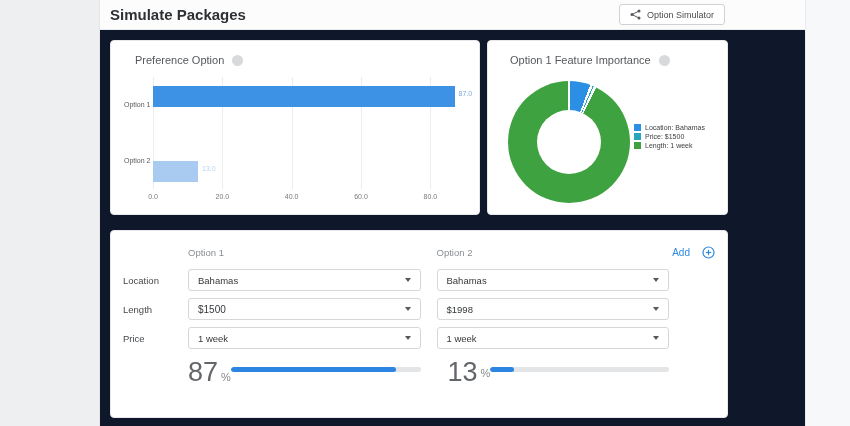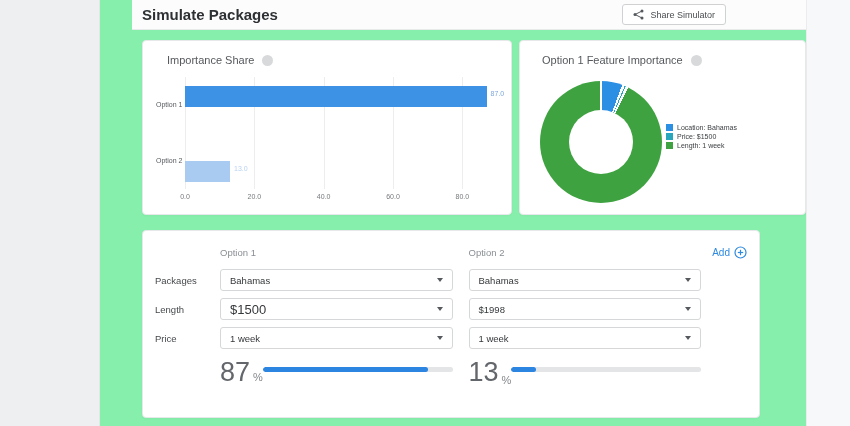--- a/index.html
+++ b/index.html
@@ -2,35 +2,35 @@
 <html><head>
 <meta charset="utf-8">
 <title>Simulate Packages</title>
 <style>
   * { margin:0; padding:0; box-sizing:border-box; }
   html,body { width:850px; height:426px; overflow:hidden; }
   body { font-family:"Liberation Sans", sans-serif; display:flex; background:#fbfbfc; color:#3a3d40; }
 
   .gutter-left  { width:100px; background:#edeff0; border-right:1px solid #e3e5e6; flex:none; }
   .gutter-right { width:45px;  background:#f7f8f9; border-left:1px solid #ececee; flex:none; }
-  .main { flex:1; display:flex; flex-direction:column; background:#86efac;padding-left:32px; }
+  .main { flex:1; display:flex; flex-direction:column; background:#0f172a; }
 
   .page-header { height:30px; flex:none; display:flex; align-items:center;
                  padding:0 80px 0 10px; border-bottom:1px solid #e8e9ea; background:#fcfcfd; }
   .page-title { font-size:15px; font-weight:bold; color:#2e3133; }
   .share-btn { margin-left:auto; display:flex; align-items:center; gap:6px;
                background:#fff; border:1px solid #cfd1d3; border-radius:3px;
                padding:4px 10px; font-size:9px; color:#4a4d50; cursor:pointer; }
 
   .content { padding:10px 0 0 10px; }
   .card { background:#fff; border:1px solid #e6e8e9; border-radius:4px;
           box-shadow:0 1px 2px rgba(0,0,0,0.03); }
   .top-row { display:flex; gap:7px; }
   .card-a { width:370px; height:175px; position:relative; }
-  .card-b { width:287px; height:175px; position:relative; }
+  .card-b { width:241px; height:175px; position:relative; }
   .card-title-row { display:flex; align-items:center; gap:8px; }
   .card-a .card-title-row { padding:13px 0 0 24px; }
   .card-b .card-title-row { padding:13px 0 0 22px; }
   .card-title { font-size:11px; color:#55585c; }
   .info-icon { width:11px; height:11px; border-radius:50%; background:#d7d9db; flex:none; }
 
   
   .plot { position:absolute; left:42px; top:36px; width:312px; height:112px; }
   .gridline { position:absolute; top:0; bottom:0; width:1px; background:#ededee; }
   .x-tick { position:absolute; top:116px; transform:translateX(-50%);
@@ -51,21 +51,21 @@
   .legend-swatch { width:7px; height:7px; flex:none; }
   .legend-text { font-size:7px; color:#3a3d40; white-space:nowrap; }
 
   
   .card-c { width:618px; height:188px; margin-top:15px; padding:12px; }
   .sim-grid { display:grid; grid-template-columns:65px 1fr 16px 1fr 46px; align-items:center; }
   .sim-head { margin-bottom:8px; height:18px; }
   .col-head { font-size:9.5px; color:#8a8f94; }
   .col-head.c1 { grid-column:2; }
   .col-head.c2 { grid-column:4; }
-  .add-link { grid-column:5; justify-self:end; display:flex; align-items:center; gap:4px;
+  .add-link { grid-column:5; justify-self:end; display:flex; align-items:center; gap:12px;
               color:#2e8ae0; font-size:10px; cursor:pointer; }
   .sim-row { margin-bottom:7px; }
   .row-label { grid-column:1; font-size:9.5px; color:#46494c; }
   .select { height:22px; background:#fff; border:1px solid #d5d7d9; border-radius:3px;
             display:flex; align-items:center; justify-content:space-between;
             padding:0 9px; font-size:9.5px; color:#35383b; cursor:pointer; }
   .select.s1 { grid-column:2; } .select.s2 { grid-column:4; }
   .caret { width:0; height:0; border-left:3.5px solid transparent;
            border-right:3.5px solid transparent; border-top:4px solid #55595e; }
   .results { margin-top:10px; align-items:start; }
@@ -86,30 +86,30 @@
   <div class="page-header">
     <div class="page-title">Simulate Packages</div>
     <button class="share-btn">
       <svg width="11" height="11" viewBox="0 0 11 11">
         <line x1="2" y1="5.5" x2="9" y2="2" stroke="#55595e" stroke-width="1"></line>
         <line x1="2" y1="5.5" x2="9" y2="9" stroke="#55595e" stroke-width="1"></line>
         <circle cx="2" cy="5.5" r="1.5" fill="#55595e"></circle>
         <circle cx="9" cy="2" r="1.5" fill="#55595e"></circle>
         <circle cx="9" cy="9" r="1.5" fill="#55595e"></circle>
       </svg>
-      <span>Share Simulator</span>
+      <span>Option Simulator</span>
     </button>
   </div>
 
   <div class="content">
     <div class="top-row">
 
       <div class="card card-a">
         <div class="card-title-row">
-          <span class="card-title">Importance Share</span>
+          <span class="card-title">Preference Option</span>
           <span class="info-icon"></span>
         </div>
         <div class="plot" id="bar-plot">
             <div class="gridline" style="left: 0%;"></div>
             <div class="x-tick" style="left: 0%;">0.0</div>
             <div class="gridline" style="left: 22.2222%;"></div>
             <div class="x-tick" style="left: 22.2222%;">20.0</div>
             <div class="gridline" style="left: 44.4444%;"></div>
             <div class="x-tick" style="left: 44.4444%;">40.0</div>
             <div class="gridline" style="left: 66.6667%;"></div>
@@ -160,34 +160,34 @@
           <span>Add</span>
           <svg width="13" height="13" viewBox="0 0 13 13">
             <circle cx="6.5" cy="6.5" r="5.5" fill="none" stroke="#2e8ae0" stroke-width="1.2"></circle>
             <line x1="6.5" y1="3.8" x2="6.5" y2="9.2" stroke="#2e8ae0" stroke-width="1.2"></line>
             <line x1="3.8" y1="6.5" x2="9.2" y2="6.5" stroke="#2e8ae0" stroke-width="1.2"></line>
           </svg>
         </span>
       </div>
       <div id="sim-rows">
           <div class="sim-grid sim-row">
-            <div class="row-label">Packages</div>
+            <div class="row-label">Location</div>
             <div class="select s1">
               <div style="font-size: 9.5px;">Bahamas</div>
               <div class="caret"></div>
             </div>
             <div class="select s2">
               <div style="font-size: 9.5px;">Bahamas</div>
               <div class="caret"></div>
             </div>
           </div>
           <div class="sim-grid sim-row">
             <div class="row-label">Length</div>
             <div class="select s1">
-              <div style="font-size: 13px;">$1500</div>
+              <div style="font-size: 10px;">$1500</div>
               <div class="caret"></div>
             </div>
             <div class="select s2">
               <div style="font-size: 9.5px;">$1998</div>
               <div class="caret"></div>
             </div>
           </div>
           <div class="sim-grid sim-row">
             <div class="row-label">Price</div>
             <div class="select s1">
@@ -204,21 +204,21 @@
           <div class="result r1">
             <div style="display: flex; align-items: baseline;">
               <div class="big-pct">87</div>
               <div class="pct-unit">%</div>
             </div>
             <div class="track">
               <div class="fill" style="width: 87%; background: rgb(44, 133, 225);"></div>
             </div>
           </div>
           <div class="result r2">
-            <div style="display: flex; align-items: flex-end;">
+            <div style="display: flex; align-items: center; margin-left: 11px;">
               <div class="big-pct">13</div>
               <div class="pct-unit">%</div>
             </div>
             <div class="track">
               <div class="fill" style="width: 13%; background: rgb(44, 133, 225);"></div>
             </div>
           </div>
         </div>
     </div>
   </div>

